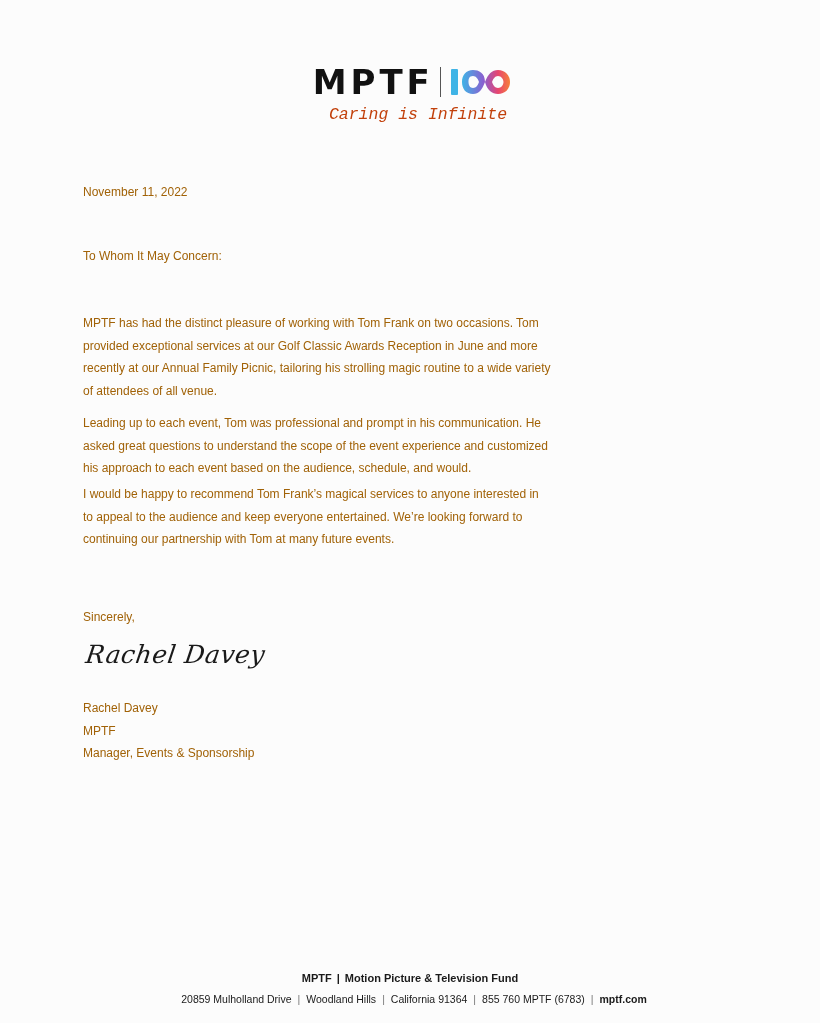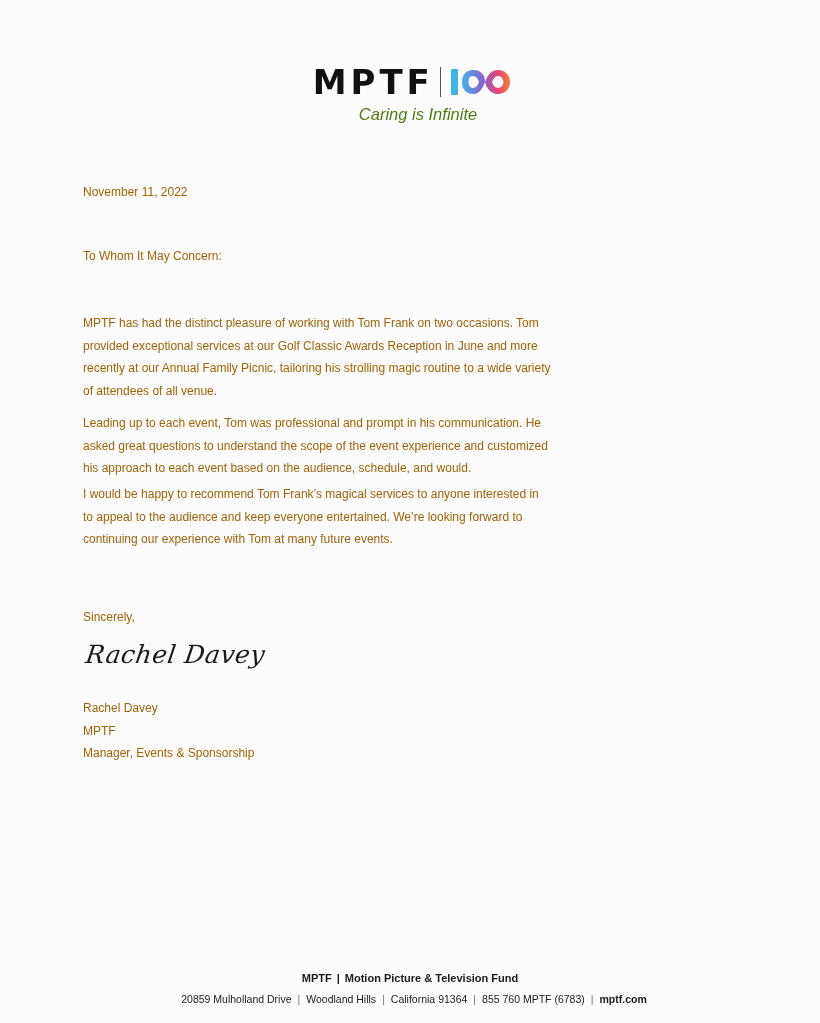--- a/index.html
+++ b/index.html
@@ -50,24 +50,24 @@
       background: #555;
       margin: 0 8px 0 6px;
     }
     .logo-100 {
       display: inline-block;
       width: 68px;
       height: 32px;
     }
     .tagline {
       margin-top: 3px;
-      font-family: Liberation Sans, sans-serif;
+      font-family: Liberation Mono, monospace;
       font-style: italic;
       font-size: 16.5px;
-      color: #4d7c0f;
+      color: #c2410c;
       margin-left: 16px;
     }
     
     .text {
       position: absolute;
       left: 83px;
       font-size: 12px;
       line-height: 22.5px;
       color: #a16207;
       white-space: nowrap;
@@ -155,21 +155,21 @@
 
   <div class="text p2">
     <span class="para-line">Leading up to each event, Tom was professional and prompt in his communication. He</span>
     <span class="para-line">asked great questions to understand the scope of the event experience and customized</span>
     <span class="para-line">his approach to each event based on the audience, schedule, and would.</span>
   </div>
 
   <div class="text p3">
     <span class="para-line">I would be happy to recommend Tom Frank’s magical services to anyone interested in</span>
     <span class="para-line">to appeal to the audience and keep everyone entertained. We’re looking forward to</span>
-    <span class="para-line">continuing our experience with Tom at many future events.</span>
+    <span class="para-line">continuing our partnership with Tom at many future events.</span>
   </div>
 
   <div class="text closing">Sincerely,</div>
 
   <div class="signature">Rachel Davey</div>
 
   <div class="text sig-block">
     <span class="para-line">Rachel Davey</span>
     <span class="para-line">MPTF</span>
     <span class="para-line">Manager, Events &amp; Sponsorship</span>

